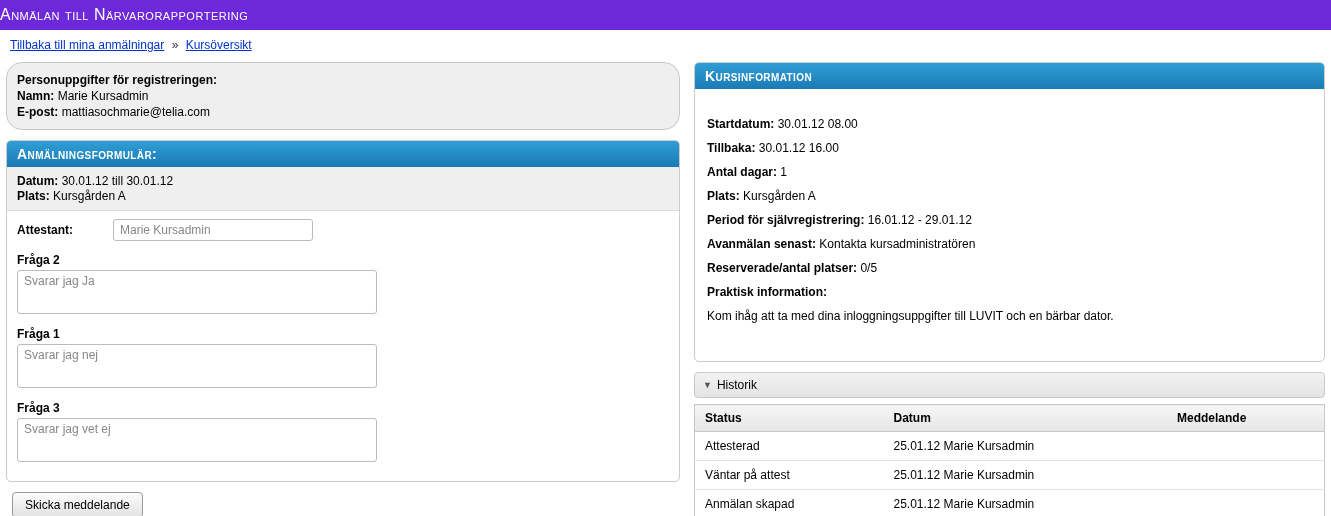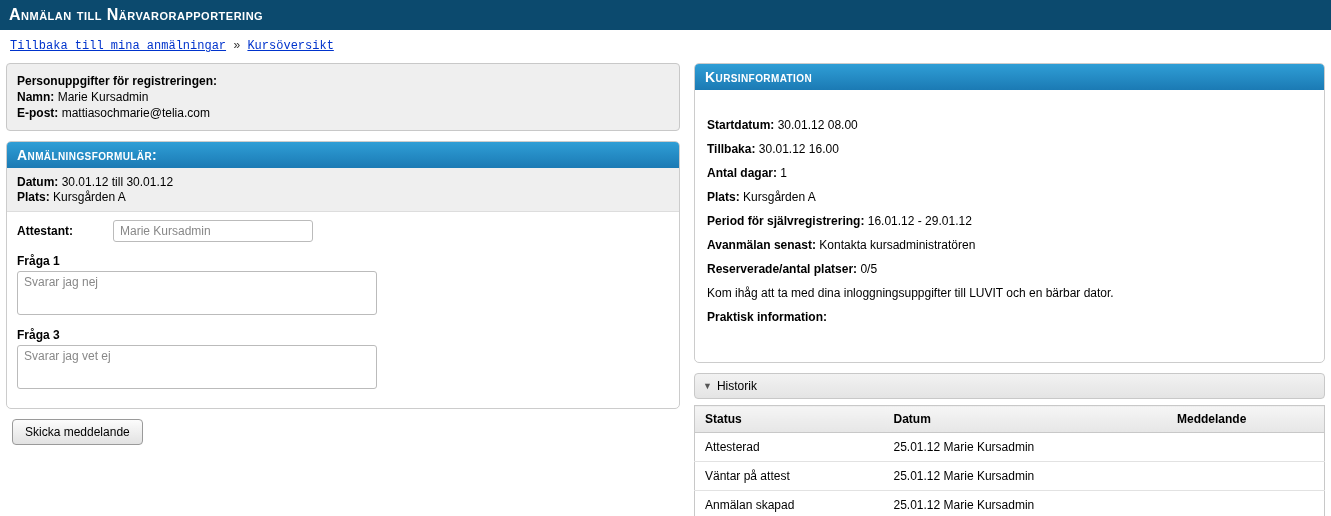--- a/index.html
+++ b/index.html
@@ -4,51 +4,51 @@
 <style>
   * { box-sizing: border-box; }
   body {
     margin: 0;
     font-family: Verdana, Arial, sans-serif;
     font-size: 12px;
     color: #000;
     background: #fff;
   }
   .header-bar {
-    background: #0c4a6e;
+    background: #6d28d9;
     color: #fff;
-    padding: 6px 9px;
+    padding: 6px 0;
     font-size: 16px;
     font-variant: small-caps;
     letter-spacing: 0.5px;
-    font-weight: bold;
+    font-weight: normal;
   }
   .breadcrumb {
     padding: 8px 10px 10px 10px;
     font-size: 12px;
   }
-  .breadcrumb a { color: #0033cc; text-decoration: underline; font-family: Liberation Mono, monospace; }
+  .breadcrumb a { color: #0033cc; text-decoration: underline; }
   .breadcrumb .sep { color: #333; padding: 0 4px; }
   .columns {
     display: flex;
     gap: 14px;
     padding: 0 0 10px 0;
   }
   .col-left { flex: 0 0 680px; padding-left: 6px;}
   .col-right { flex: 1; padding-right: 6px;}
   .panel {
     border: 1px solid #ccc;
     border-radius: 5px;
     margin-bottom: 10px;
     background: #fff;
   }
   .panel-gray {
     background: #efefef;
     border: 1px solid #c8c8c8;
-    border-radius: 4px;
+    border-radius: 16px;
     padding: 8px 10px;
     margin-bottom: 10px;
   }
   .panel-gray p { margin: 2px 0; font-size: 12px; }
   .blue-head {
     background: linear-gradient(#2f9ed6, #1b7ab4);
     color: #fff;
     font-weight: bold;
     font-variant: small-caps;
     letter-spacing: 0.4px;
@@ -175,20 +175,24 @@
           <strong>Plats:</strong>
           <span>Kursgården A</span>
         </p>
       </div>
       <div class="form-body">
         <div class="inline-row">
           <label>Attestant:</label>
           <input type="text" value="Marie Kursadmin" style="">
         </div>
 
+        <div class="field-row">
+          <label>Fråga 2</label>
+          <textarea style="">Svarar jag Ja</textarea>
+        </div>
 
         <div class="field-row">
           <label>Fråga 1</label>
           <textarea style="">Svarar jag nej</textarea>
         </div>
 
         <div class="field-row">
           <label>Fråga 3</label>
           <textarea style="">Svarar jag vet ej</textarea>
         </div>
@@ -211,22 +215,22 @@
         <p><strong>Antal dagar:</strong>
            <span>1</span></p>
         <p><strong>Plats:</strong>
            <span>Kursgården A</span></p>
         <p><strong>Period för självregistrering:</strong>
            <span>16.01.12 - 29.01.12</span></p>
         <p><strong>Avanmälan senast:</strong>
            <span>Kontakta kursadministratören</span></p>
         <p><strong>Reserverade/antal platser:</strong>
            <span>0/5</span></p>
+        <p><strong>Praktisk information:</strong></p>
         <p>Kom ihåg att ta med dina inloggningsuppgifter till LUVIT och en bärbar dator.</p>
-        <p><strong>Praktisk information:</strong></p>
       </div>
     </div>
 
     <div class="accordion-head">
       <span class="tri">▼</span>
       <span>Historik</span>
     </div>
 
     <table class="hist">
       <thead>

